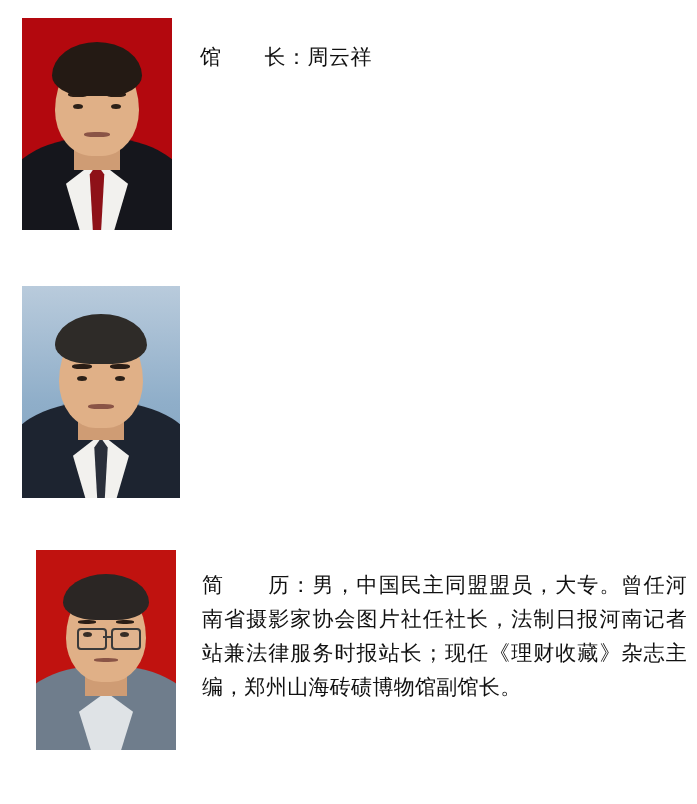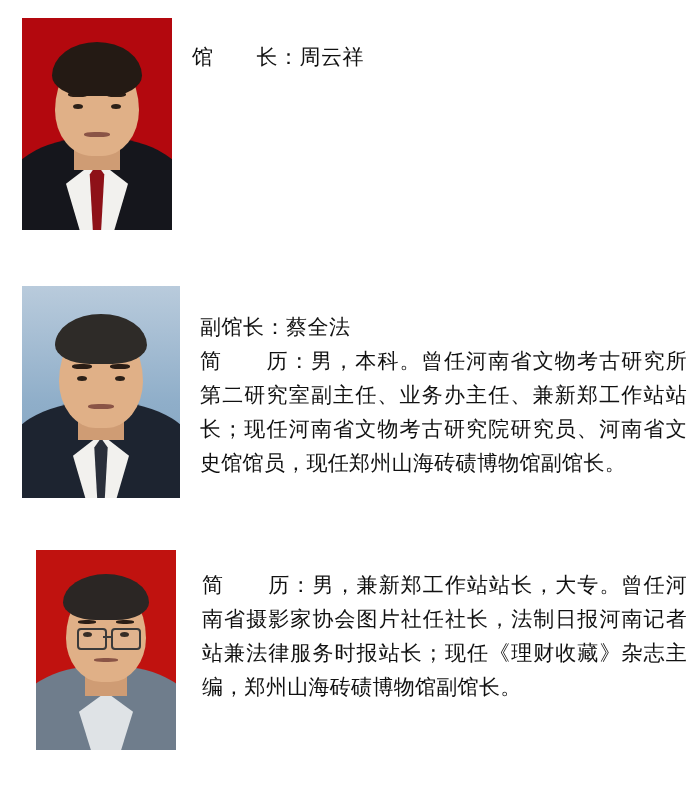--- a/index.html
+++ b/index.html
@@ -89,21 +89,21 @@
     background: rgba(255,255,255,0.06);
   }
   .glasses-bridge {
     position: absolute;
     height: 2px;
     background: #3a3a3a;
   }
 
   .text {
     flex: 1 1 auto;
-    padding-left: 20px;
+    padding-left: 28px;
     padding-top: 22px;
   }
   .text-2 { padding-top: 24px; }
   .text-3 { padding-top: 18px; padding-left: 26px; }
 
   .line {
     font-size: 21px;
     line-height: 34px;
     letter-spacing: 0.5px;
     white-space: pre;
@@ -152,41 +152,37 @@
       <div class="neck" style="width:46px;height:38px;left:56px;top:116px;"></div>
       <div class="head" style="width:84px;height:104px;left:37px;top:38px;">
         <div class="brow" style="width:20px;height:5px;left:13px;top:40px;"></div>
         <div class="brow" style="width:20px;height:5px;right:13px;top:40px;"></div>
         <div class="eye" style="width:10px;height:5px;left:18px;top:52px;"></div>
         <div class="eye" style="width:10px;height:5px;right:18px;top:52px;"></div>
         <div class="mouth" style="width:26px;height:5px;left:29px;top:80px;"></div>
       </div>
       <div class="hair" style="width:92px;height:50px;left:33px;top:28px;background:#2e2b28;"></div>
     </div>
-    <div class="text text-2">
-      <div class="line">副馆长：蔡全法</div>
-      <p class="para"><span>简　　历：</span><span>男，本科。曾任河南省文物考古研究所第二研究室副主任、业务办主任、兼新郑工作站站长；现任河南省文物考古研究院研究员、河南省文史馆馆员，现任郑州山海砖碛博物馆副馆长。</span></p>
-    </div>
   </div>
 
   <div class="entry entry-3">
     <div class="portrait portrait-3" style="background:#c0120f;">
       <div class="shoulders" style="width:180px;height:84px;background:#6f7d8c;"></div>
       <div class="shirt" style="width:54px;height:58px;background:#dfe3e6;"></div>
       <div class="neck" style="width:42px;height:36px;left:49px;top:110px;"></div>
       <div class="head" style="width:80px;height:98px;left:30px;top:34px;">
         <div class="brow" style="width:18px;height:4px;left:12px;top:36px;"></div>
         <div class="brow" style="width:18px;height:4px;right:12px;top:36px;"></div>
         <div class="eye" style="width:9px;height:5px;left:17px;top:48px;"></div>
         <div class="eye" style="width:9px;height:5px;right:17px;top:48px;"></div>
         <div class="mouth" style="width:24px;height:4px;left:28px;top:74px;"></div>
       </div>
       <div class="hair" style="width:86px;height:46px;left:27px;top:24px;background:#2b2624;"></div>
       <div class="glasses-frame" style="width:26px;height:18px;left:41px;top:78px;"></div>
       <div class="glasses-frame" style="width:26px;height:18px;left:75px;top:78px;"></div>
       <div class="glasses-bridge" style="width:10px;left:67px;top:86px;"></div>
     </div>
     <div class="text text-3">
-      <p class="para"><span>简　　历：</span><span>男，兼新郑工作站站长，大专。曾任河南省摄影家协会图片社任社长，法制日报河南记者站兼法律服务时报站长；现任《理财收藏》杂志主编，郑州山海砖碛博物馆副馆长。</span></p>
+      <p class="para"><span>简　　历：</span><span>男，中国民主同盟盟员，大专。曾任河南省摄影家协会图片社任社长，法制日报河南记者站兼法律服务时报站长；现任《理财收藏》杂志主编，郑州山海砖碛博物馆副馆长。</span></p>
     </div>
   </div>
 
 </div>
 
 </body></html>

